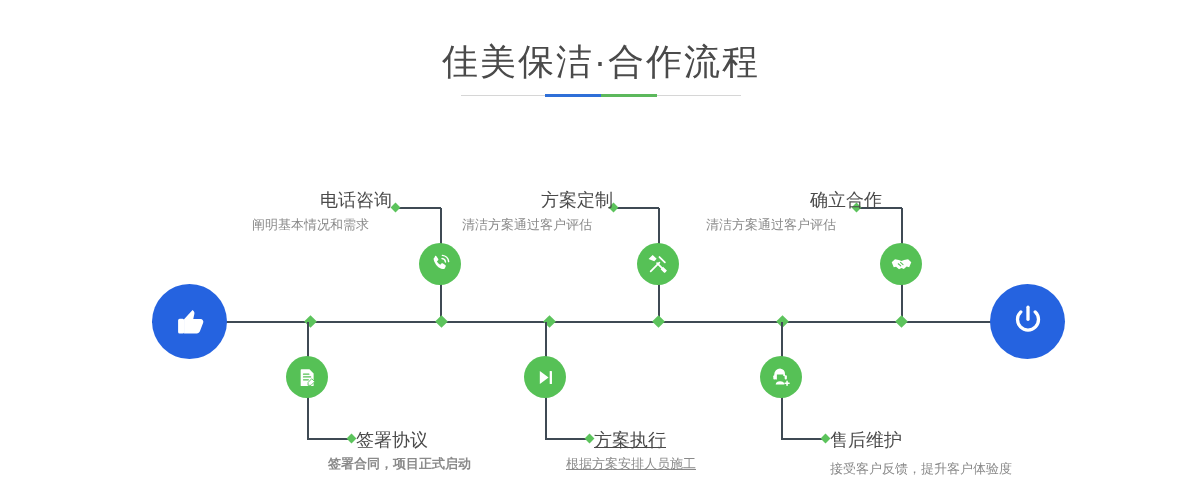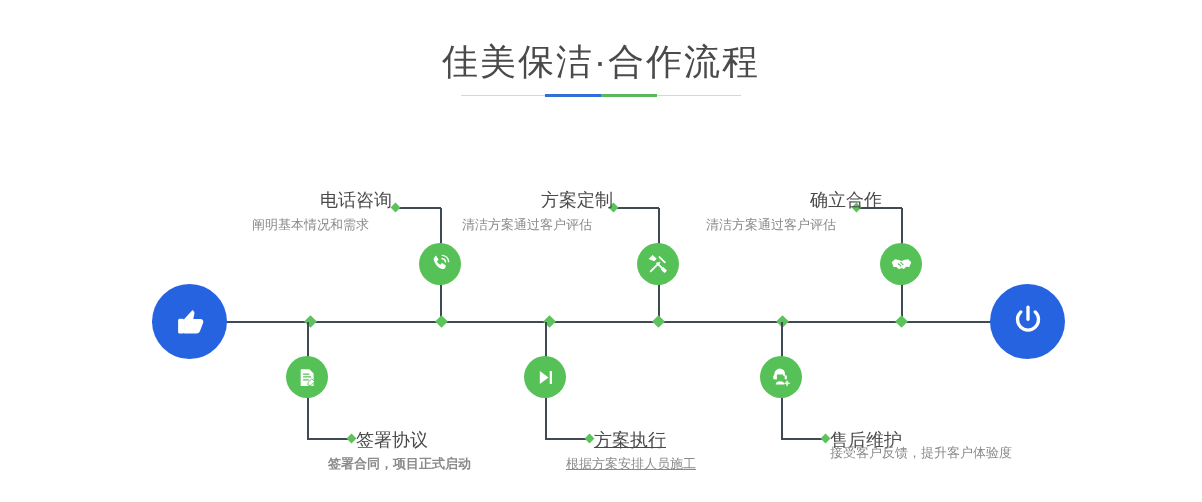--- a/index.html
+++ b/index.html
@@ -196,16 +196,16 @@
         <svg width="22" height="22" viewBox="0 0 24 24" fill="#ffffff">
           <path d="M11 2.8a6.4 6.4 0 0 0-6.4 6.4v3.6a1.9 1.9 0 0 0 1.9 1.9h1V9.2h7V11h1.9V9.2A6.4 6.4 0 0 0 11 2.8z"></path>
           <rect x="3.6" y="10.2" width="2.4" height="4.6" rx="1.1"></rect>
           <rect x="16" y="10.2" width="2.4" height="4.6" rx="1.1"></rect>
           <path d="M6.2 20.2c0-2.3 2.1-3.6 4.8-3.6s4.8 1.3 4.8 3.6z"></path>
           <path d="M18.6 16.6v4.4M16.4 18.8h4.4" stroke="#ffffff" stroke-width="1.7" stroke-linecap="round"></path>
         </svg>
       </span>
     </div>
     <div class="lbl-main" style="left:830px;top:428px;">售后维护</div>
-    <div class="lbl-sub" style="left:830px;top:444px;">接受客户反馈，提升客户体验度</div>
+    <div class="lbl-sub" style="left:830px;top:460px;">接受客户反馈，提升客户体验度</div>
   </div>
 
 </div>
 
 </body></html>

